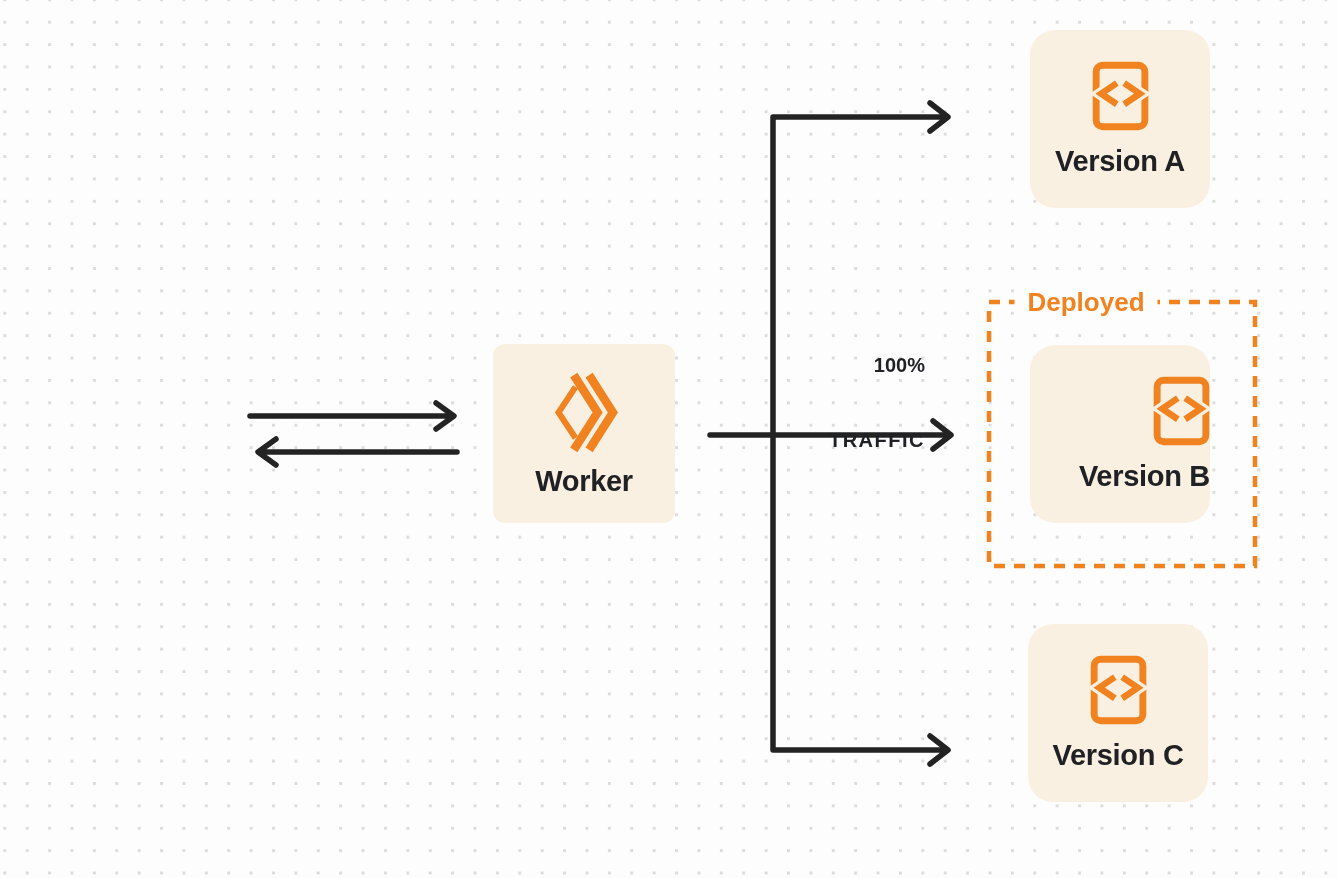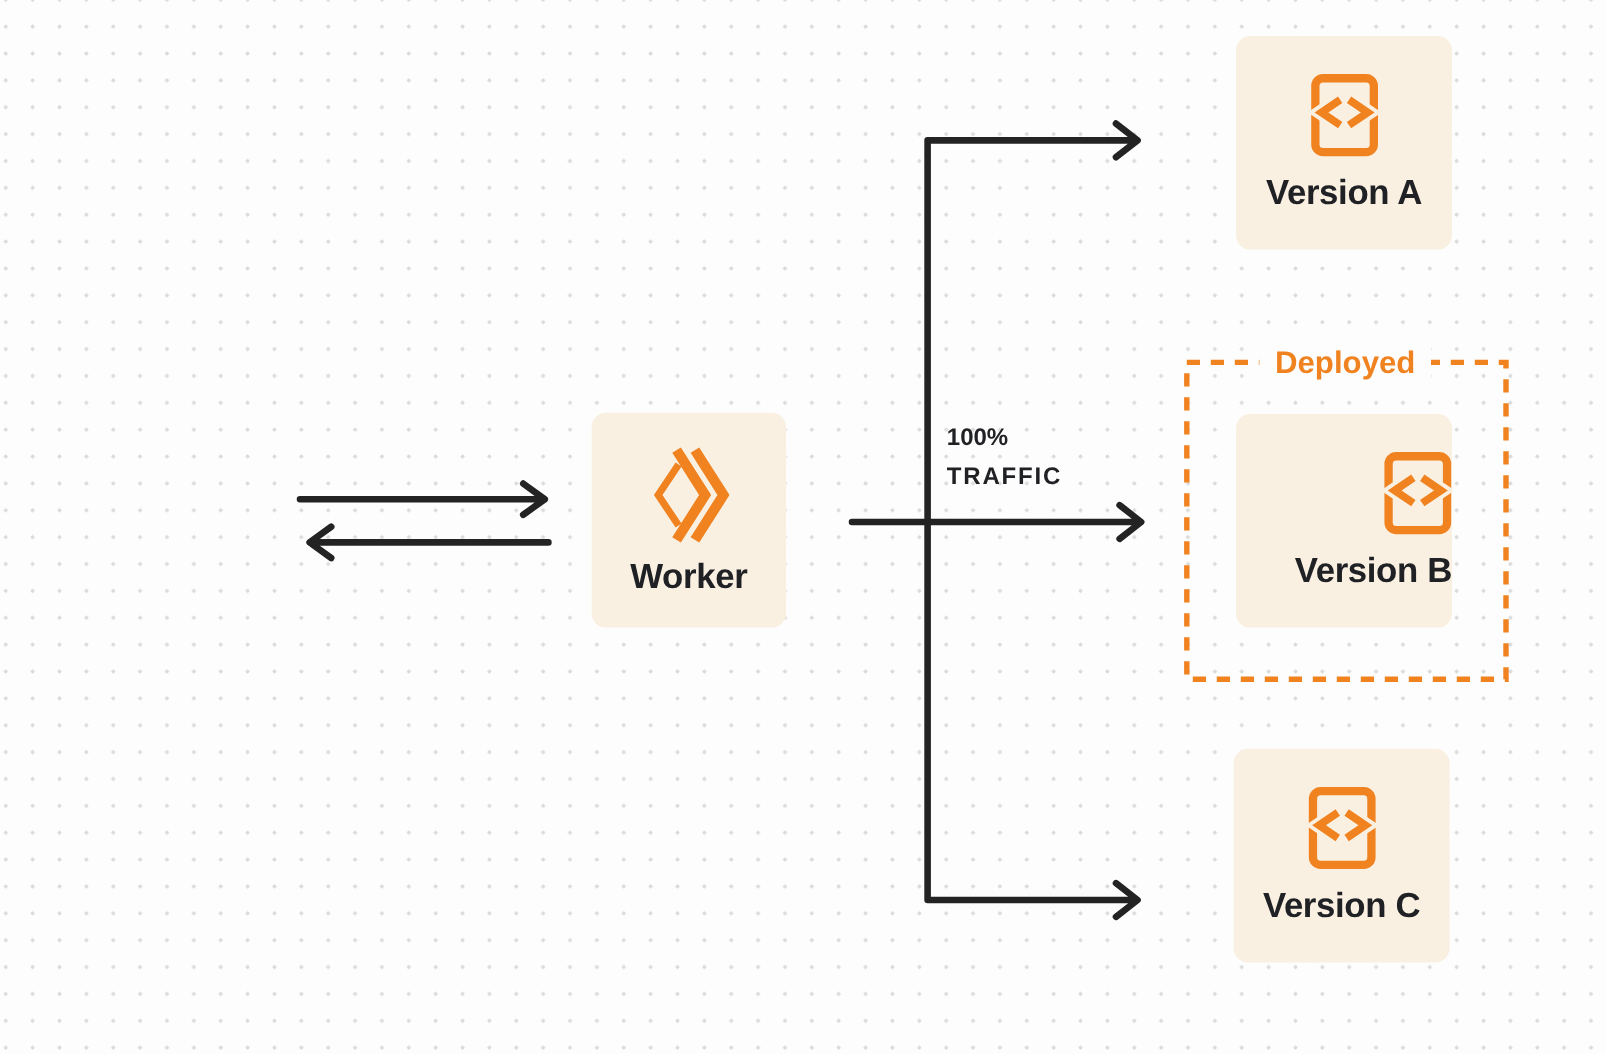--- a/index.html
+++ b/index.html
@@ -46,47 +46,47 @@
   }
   .node-label {
     font-size: 29px; font-weight: 700; color: var(--ink);
     letter-spacing: -0.3px; white-space: nowrap;
   }
   .client-node {
     left: 30px; top: 344px; width: 182px; height: 179px;
     background: var(--client_bg);
   }
   .worker-node {
-    left: 493px; top: 344px; width: 162px; height: 179px;
+    left: 493px; top: 344px; width: 182px; height: 179px;
     background: var(--cream); gap: 10px;
   }
   .version-node {
-    width: 180px; height: 178px; background: var(--cream); gap: 14px;
+    width: 180px; height: 178px; background: var(--cream); gap: 14px; border-radius: 25px;
   }
   .version-a { left: 1030px; top: 30px; }
   .version-b { left: 1030px; top: 345px; align-items: flex-end; }
   .version-c { left: 1028px; top: 624px; }
 
   .worker-icon-svg { width: 68px; height: 85px; display: block; }
   .worker-icon-svg path { stroke: var(--accent); fill: none; }
   .code-icon-svg { width: 57px; height: 70px; display: block; }
   .code-icon-svg .frame, .code-icon-svg .glyph { stroke: var(--accent); fill: none; }
   .code-icon-svg .halo { stroke: var(--cream); fill: none; }
 
   .traffic-label {
     position: absolute; z-index: 3;
     left: 789px; top: 349px; width: 136px;
-    text-align: left; color: var(--ink);
+    text-align: right; color: var(--ink);
     font-size: 20px; font-weight: 700; line-height: 32px;
   }
-  .traffic-line2 { letter-spacing: 1.5px; }
+  .traffic-line2 { letter-spacing: 1.5px; margin-top: 43px; }
 
   .deployed-label {
     position: absolute; z-index: 3;
-    left: 1121px; top: 302px;
+    left: 1086px; top: 302px;
     transform: translate(-50%, -50%);
     background: var(--page_bg);
     padding: 2px 13px;
     color: var(--accent);
     font-size: 26px; font-weight: 700; white-space: nowrap;
   }
 </style>
 </head>
 <body>
 

